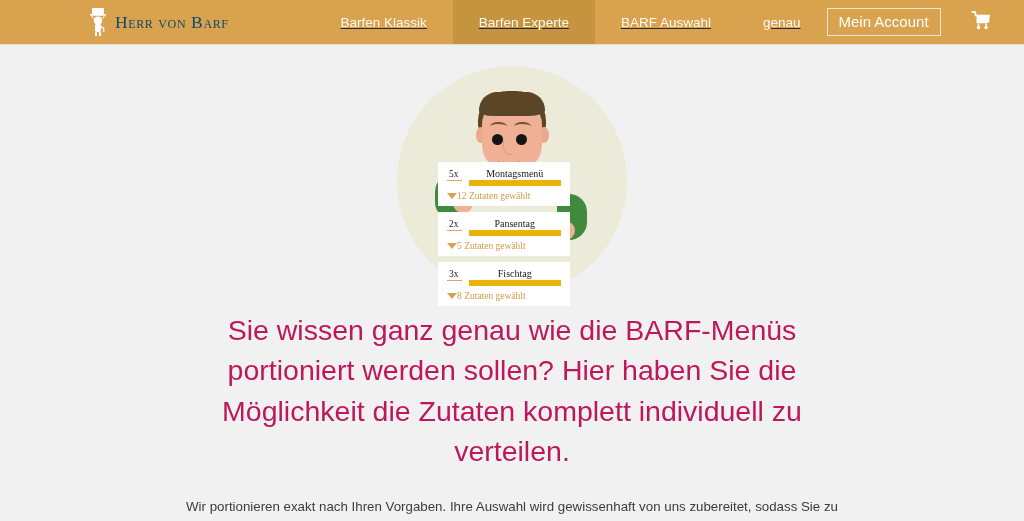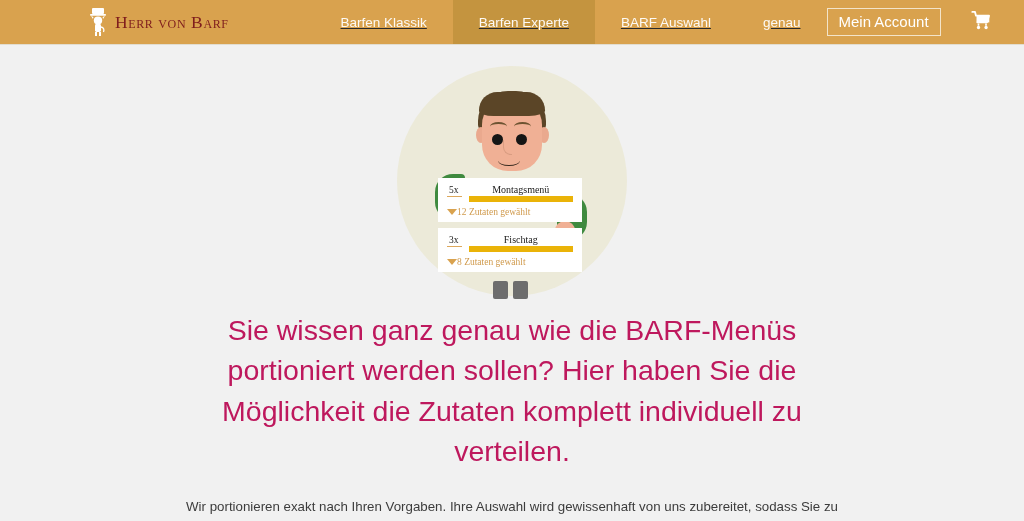--- a/index.html
+++ b/index.html
@@ -36,21 +36,21 @@
     padding-left: 88px;
     padding-right: 20px;
     height: 100%;
     text-decoration: none;
     cursor: pointer;
   }
 
   .brand-mark { width: 20px; height: 30px; display: block; }
 
   .brand-name {
-    color: #7f1d1d;
+    color: #0c4a6e;
     font-family: "Liberation Serif", serif;
     font-size: 17.5px;
     letter-spacing: 0.6px;
     font-variant: small-caps;
     white-space: nowrap;
   }
 
   .main-nav {
     display: flex;
     align-items: stretch;
@@ -225,22 +225,22 @@
     background: #6d6d6d;
     border-radius: 2px;
   }
   .leg.left  { left: 96px; }
   .leg.right { left: 116px; }
 
   
   .menu-cards {
     position: absolute;
     left: 41px;
-    top: 112px;
-    width: 144px;
+    top: 96px;
+    width: 132px;
     display: flex;
     flex-direction: column;
     gap: 6px;
     z-index: 4;
   }
   .menu-card {
     background: #ffffff;
     padding: 6px 9px 5px;
   }
   .menu-card-top {
@@ -388,20 +388,30 @@
         <div class="menu-card-top">
           <span class="menu-qty">5x</span>
           <span class="menu-title">Montagsmenü</span>
         </div>
         <div class="menu-sub">
           <span class="caret-down"></span>
           <span class="menu-sub-text">12 Zutaten gewählt</span>
         </div>
       </div>
 
+      <div class="menu-card">
+        <div class="menu-card-top">
+          <span class="menu-qty">2x</span>
+          <span class="menu-title">Pansentag</span>
+        </div>
+        <div class="menu-sub">
+          <span class="caret-down"></span>
+          <span class="menu-sub-text">5 Zutaten gewählt</span>
+        </div>
+      </div>
 
       <div class="menu-card">
         <div class="menu-card-top">
           <span class="menu-qty">3x</span>
           <span class="menu-title">Fischtag</span>
         </div>
         <div class="menu-sub">
           <span class="caret-down"></span>
           <span class="menu-sub-text">8 Zutaten gewählt</span>
         </div>

